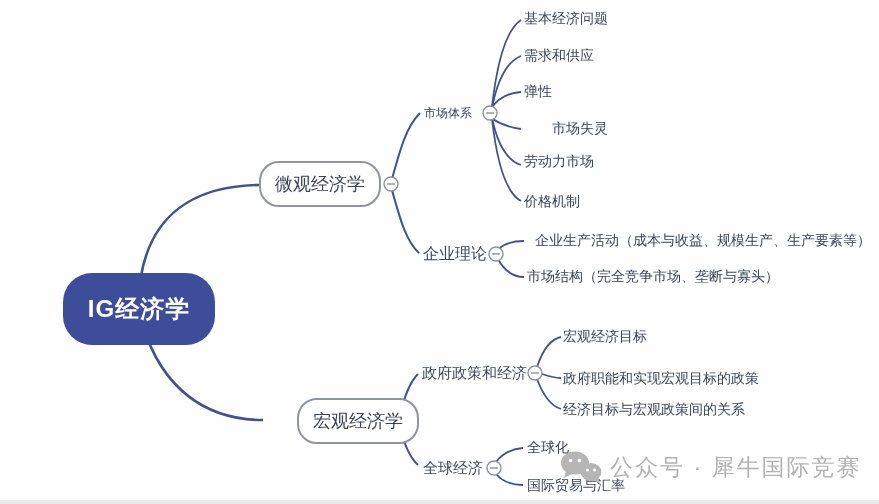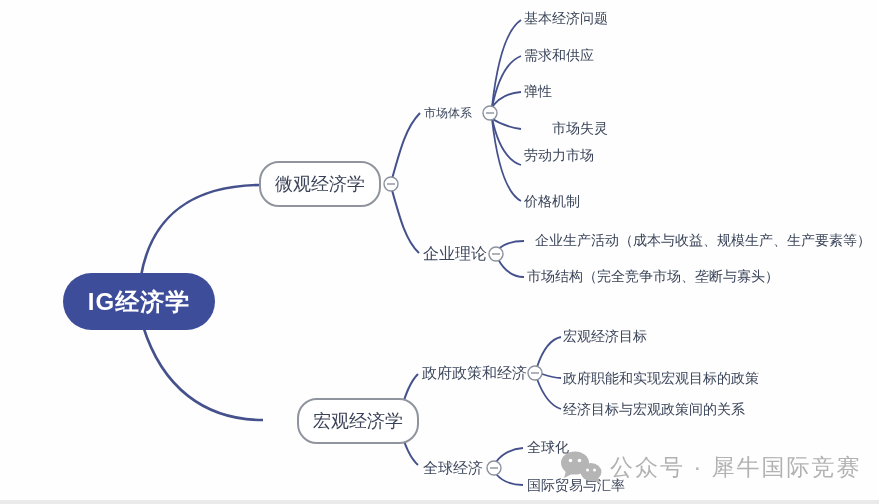--- a/index.html
+++ b/index.html
@@ -8,21 +8,21 @@
     background:#ffffff;
   }
   .canvas{
     position:relative;
     width:879px;height:504px;
     background:#fefefe;
     overflow:hidden;
   }
   .edges{position:absolute;left:0;top:0;}
   .root-node{
-    position:absolute;left:63px;top:273px;width:152px;height:57px;
+    position:absolute;left:63px;top:273px;width:152px;height:72px;
     background:#3e4d9a;border-radius:29px;
     color:#ffffff;font-size:24px;font-weight:bold;letter-spacing:1px;
     display:flex;align-items:center;justify-content:center;
     box-sizing:border-box;
   }
   .branch-box{
     position:absolute;width:122px;height:46px;
     background:#ffffff;border:2px solid #8f949f;border-radius:20px;
     color:#3a4257;font-size:18px;
     display:flex;align-items:center;justify-content:center;
@@ -125,21 +125,21 @@
 
   <div class="subtopic" style="left:424px;top:113px;font-size:12px;">市场体系</div>
   <div class="subtopic" style="left:423px;top:254px;font-size:16px;">企业理论</div>
   <div class="subtopic" style="left:422px;top:373px;">政府政策和经济</div>
   <div class="subtopic" style="left:423px;top:468px;">全球经济</div>
 
   <div class="leaf" style="left:524px;top:19px;">基本经济问题</div>
   <div class="leaf" style="left:524px;top:56px;">需求和供应</div>
   <div class="leaf" style="left:524px;top:92px;">弹性</div>
   <div class="leaf" style="left:552px;top:129px;">市场失灵</div>
-  <div class="leaf" style="left:524px;top:156px;">劳动力市场</div>
+  <div class="leaf" style="left:524px;top:162px;">劳动力市场</div>
   <div class="leaf" style="left:524px;top:202px;">价格机制</div>
 
   <div class="leaf" style="left:527px;top:241px;margin-left:8px;">企业生产活动（成本与收益、规模生产、生产要素等）</div>
   <div class="leaf" style="left:527px;top:277px;">市场结构（完全竞争市场、垄断与寡头）</div>
 
   <div class="leaf" style="left:563px;top:337px;">宏观经济目标</div>
   <div class="leaf" style="left:563px;top:410px;">经济目标与宏观政策间的关系</div>
   <div class="leaf" style="left:563px;top:379px;">政府职能和实现宏观目标的政策</div>
 
   <div class="leaf" style="left:527px;top:448px;">全球化</div>

